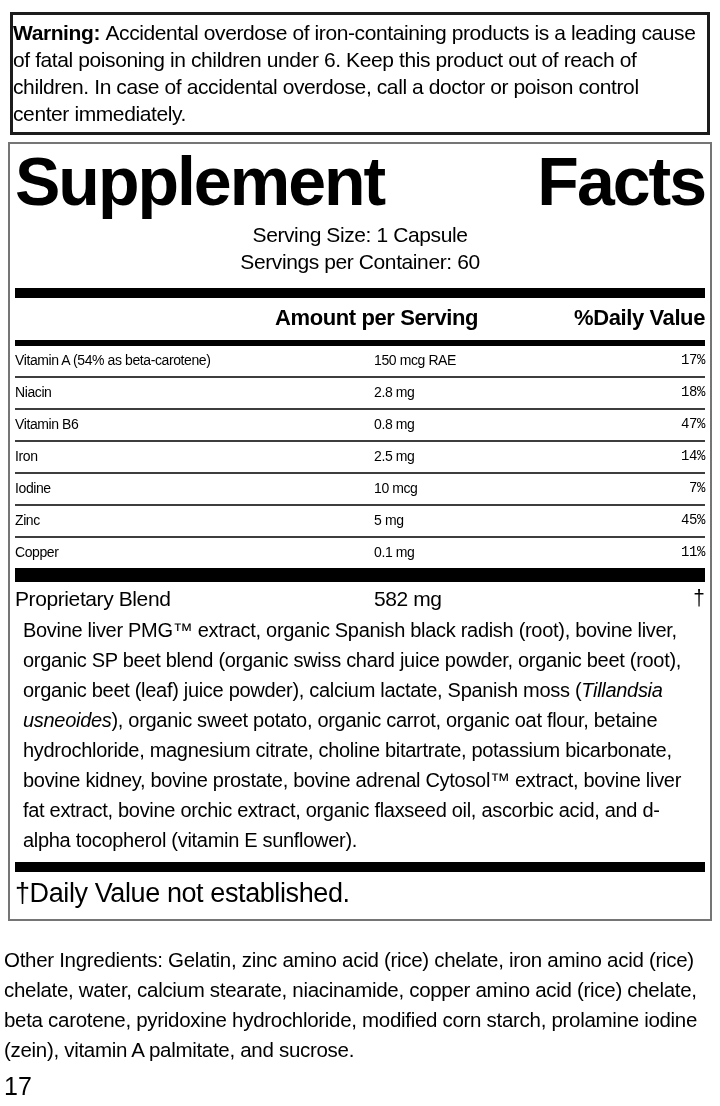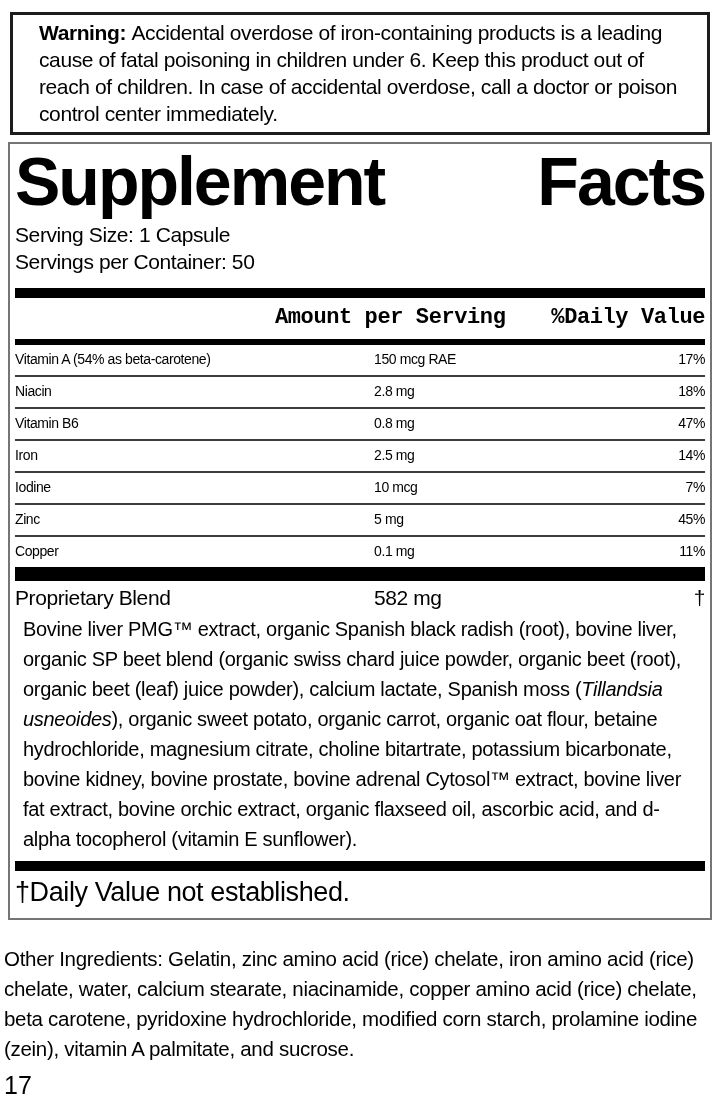--- a/index.html
+++ b/index.html
@@ -8,21 +8,21 @@
     background: #ffffff;
     font-family: "Liberation Sans", sans-serif;
     color: #000;
   }
   body { height: 1106px; overflow: hidden; }
 
   
   .warning-box {
     margin: 12px 10px 0 10px;
     border: 3px solid #1c1c1c;
-    padding: 4px 10px 5px 26px;
+    padding: 4px 10px 5px 0;
   }
   .warning-text {
     font-size: 21px;
     line-height: 27px;
     letter-spacing: -0.4px;
   }
 
   
   .facts-box {
     margin: 7px 8px 4px 8px;
@@ -33,56 +33,55 @@
     font-size: 68px;
     font-weight: bold;
     line-height: 68px;
     letter-spacing: -2px;
     text-align: justify;
     text-align-last: justify;
     white-space: nowrap;
     width: 100%;
     word-spacing: 8px;
   }
-  .serving-info { margin-top: 6px; }
+  .serving-info { margin-top: 6px; text-align: center; }
   .serving-line {
     font-size: 21px;
     line-height: 27px;
     letter-spacing: -0.4px;
   }
 
   .bar { background: #000; width: 100%; }
   .bar-thick1 { height: 10px; margin-top: 13px; }
   .bar-medium { height: 6px; }
   .bar-thick2 { height: 14px; }
   .bar-thick3 { height: 10px; margin-top: 3px; }
 
   .facts-header {
     display: flex;
     align-items: baseline;
     padding: 7px 0 9px 0;
     font-size: 22px;
     font-weight: bold;
     letter-spacing: -0.4px;
-    font-family: Liberation Mono, monospace;
   }
   .facts-header .col-amount-header { margin-left: 260px; }
   .facts-header .col-dv-header { margin-left: auto; }
 
   .nutrient-row {
     display: grid;
     grid-template-columns: 359px 1fr auto;
     padding: 4px 0 5px 0;
     font-size: 14px;
     line-height: 21px;
     letter-spacing: -0.4px;
     border-bottom: 2px solid #3d3d3d;
   }
   .nutrient-row:last-child { border-bottom: none; }
-  .cell-dv { text-align: center; }
+  .cell-dv { text-align: center; font-family: Liberation Mono, monospace; }
 
   .blend-row {
     display: grid;
     grid-template-columns: 359px 1fr auto;
     padding: 6px 0 3px 0;
     font-size: 21px;
     line-height: 22px;
     letter-spacing: -0.4px;
   }
   .blend-description {
@@ -116,21 +115,21 @@
 <div class="warning-box">
   <p class="warning-text"><span style="font-weight: bold;">Warning: </span><span>Accidental overdose of iron-containing products is a leading cause of fatal poisoning in children under 6. Keep this product out of reach of children. In case of accidental overdose, call a doctor or poison control center immediately.</span></p>
 </div>
 
 <div class="facts-box">
 
   <div class="facts-title">Supplement Facts</div>
 
   <div class="serving-info">
     <div class="serving-line">Serving Size: 1 Capsule</div>
-    <div class="serving-line">Servings per Container: 50</div>
+    <div class="serving-line">Servings per Container: 60</div>
   </div>
 
   <div class="bar bar-thick1"></div>
 
   <div class="facts-header">
     <span class="col-amount-header">Amount per Serving</span>
     <span class="col-dv-header">%Daily Value</span>
   </div>
 
   <div class="bar bar-medium"></div>

